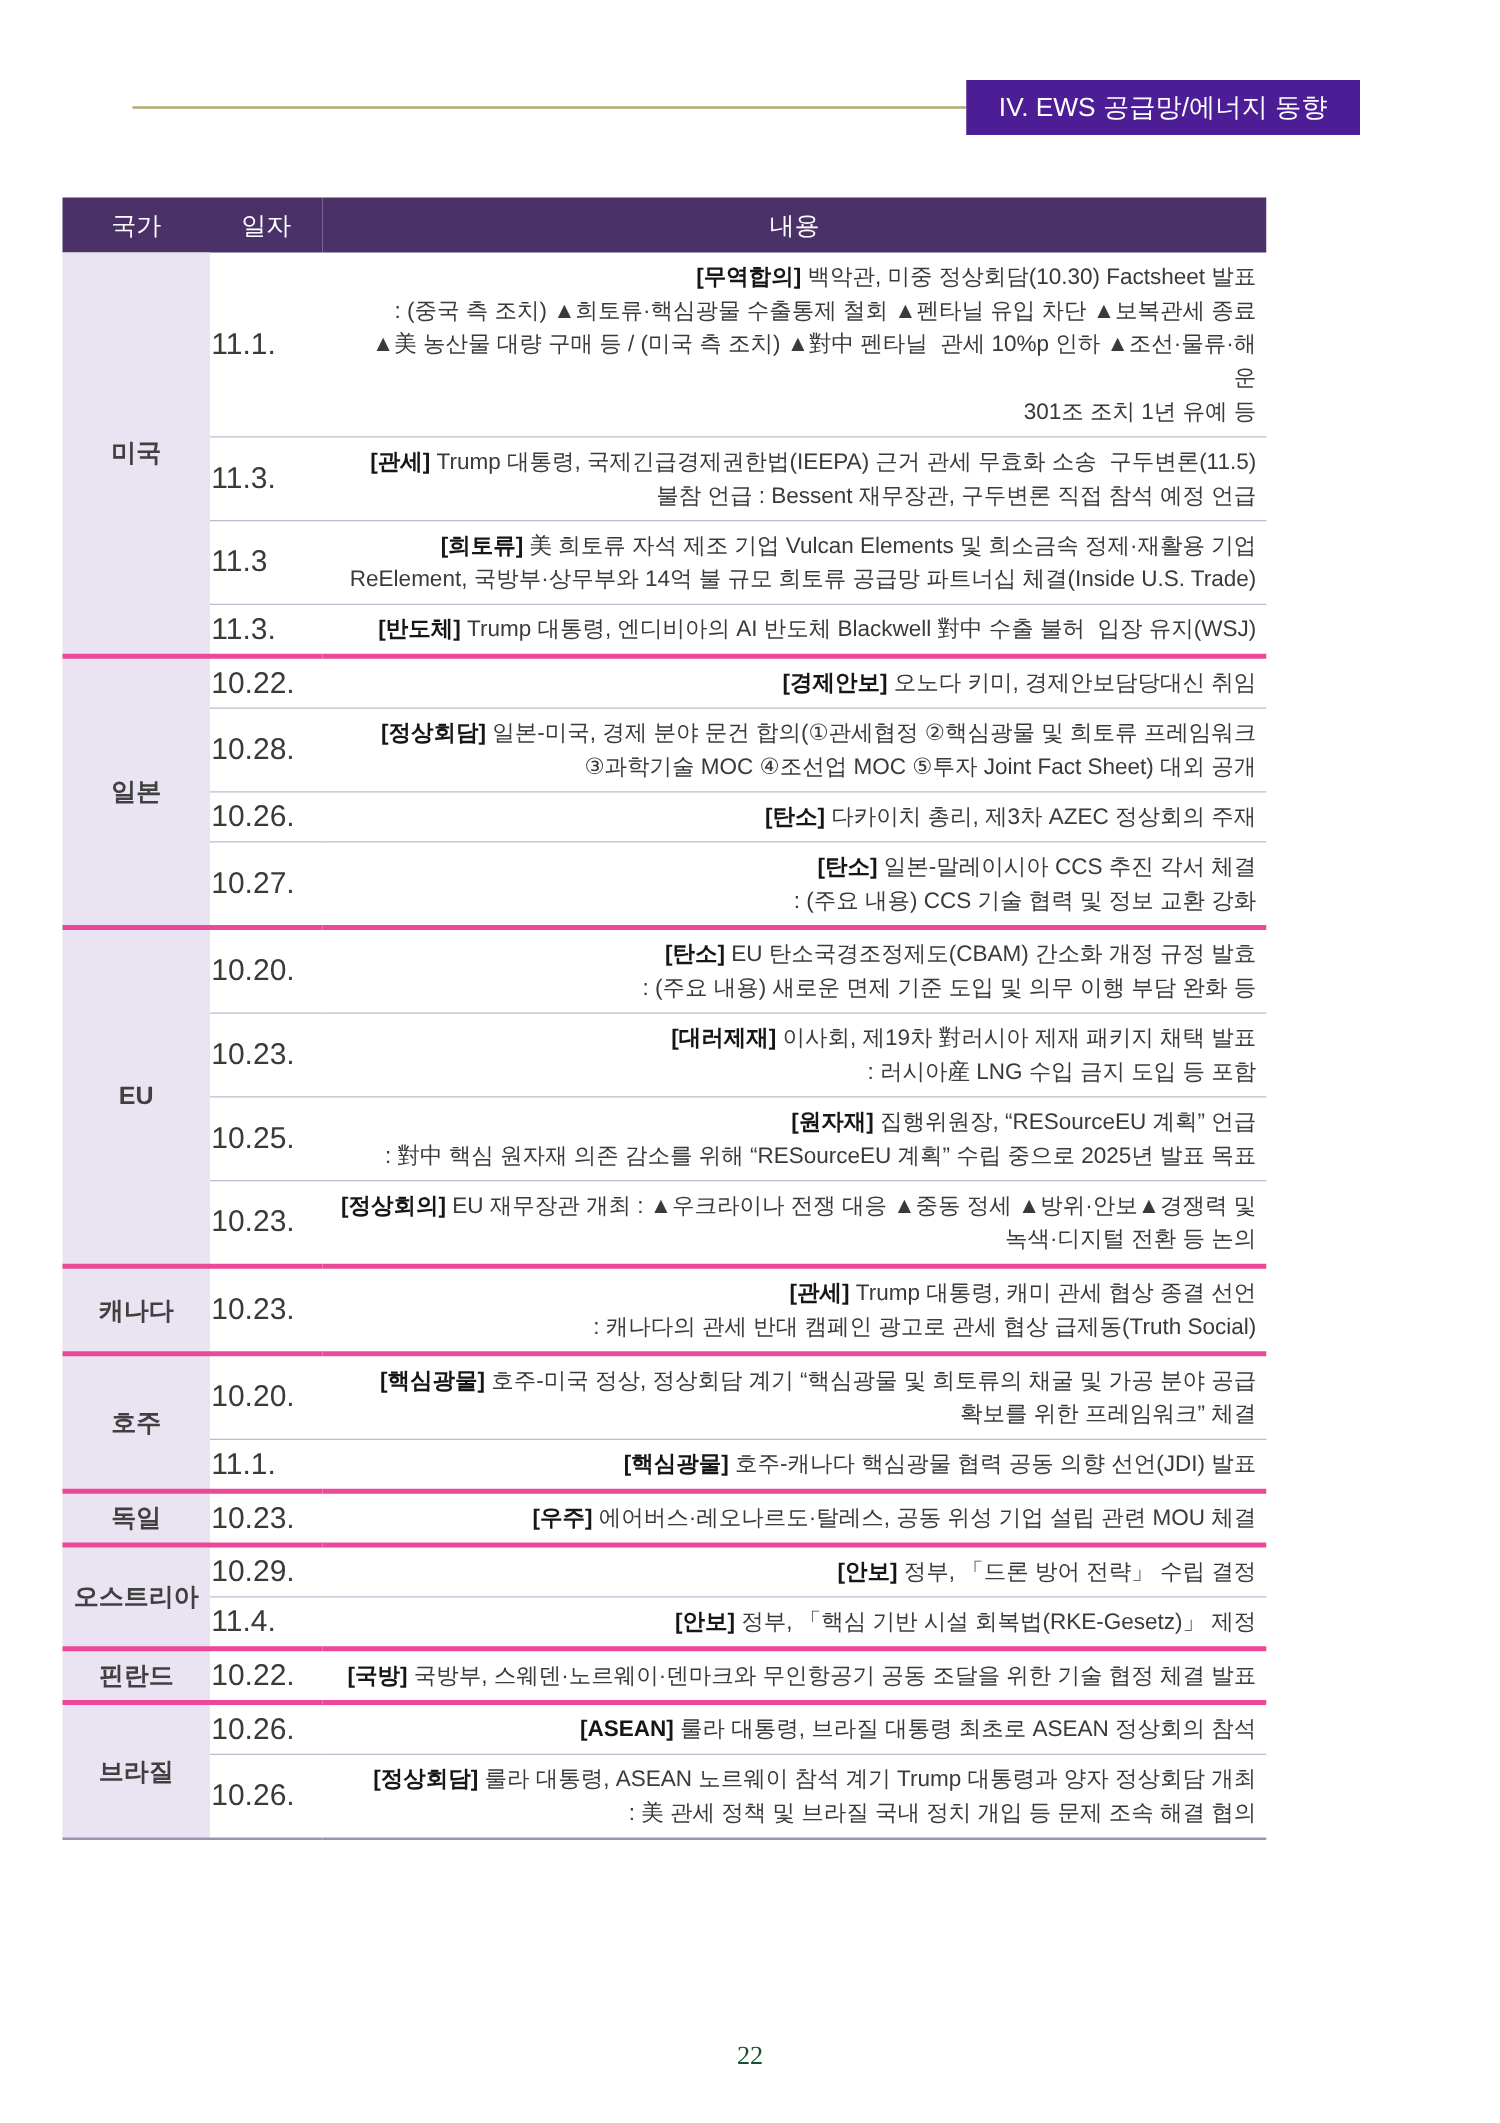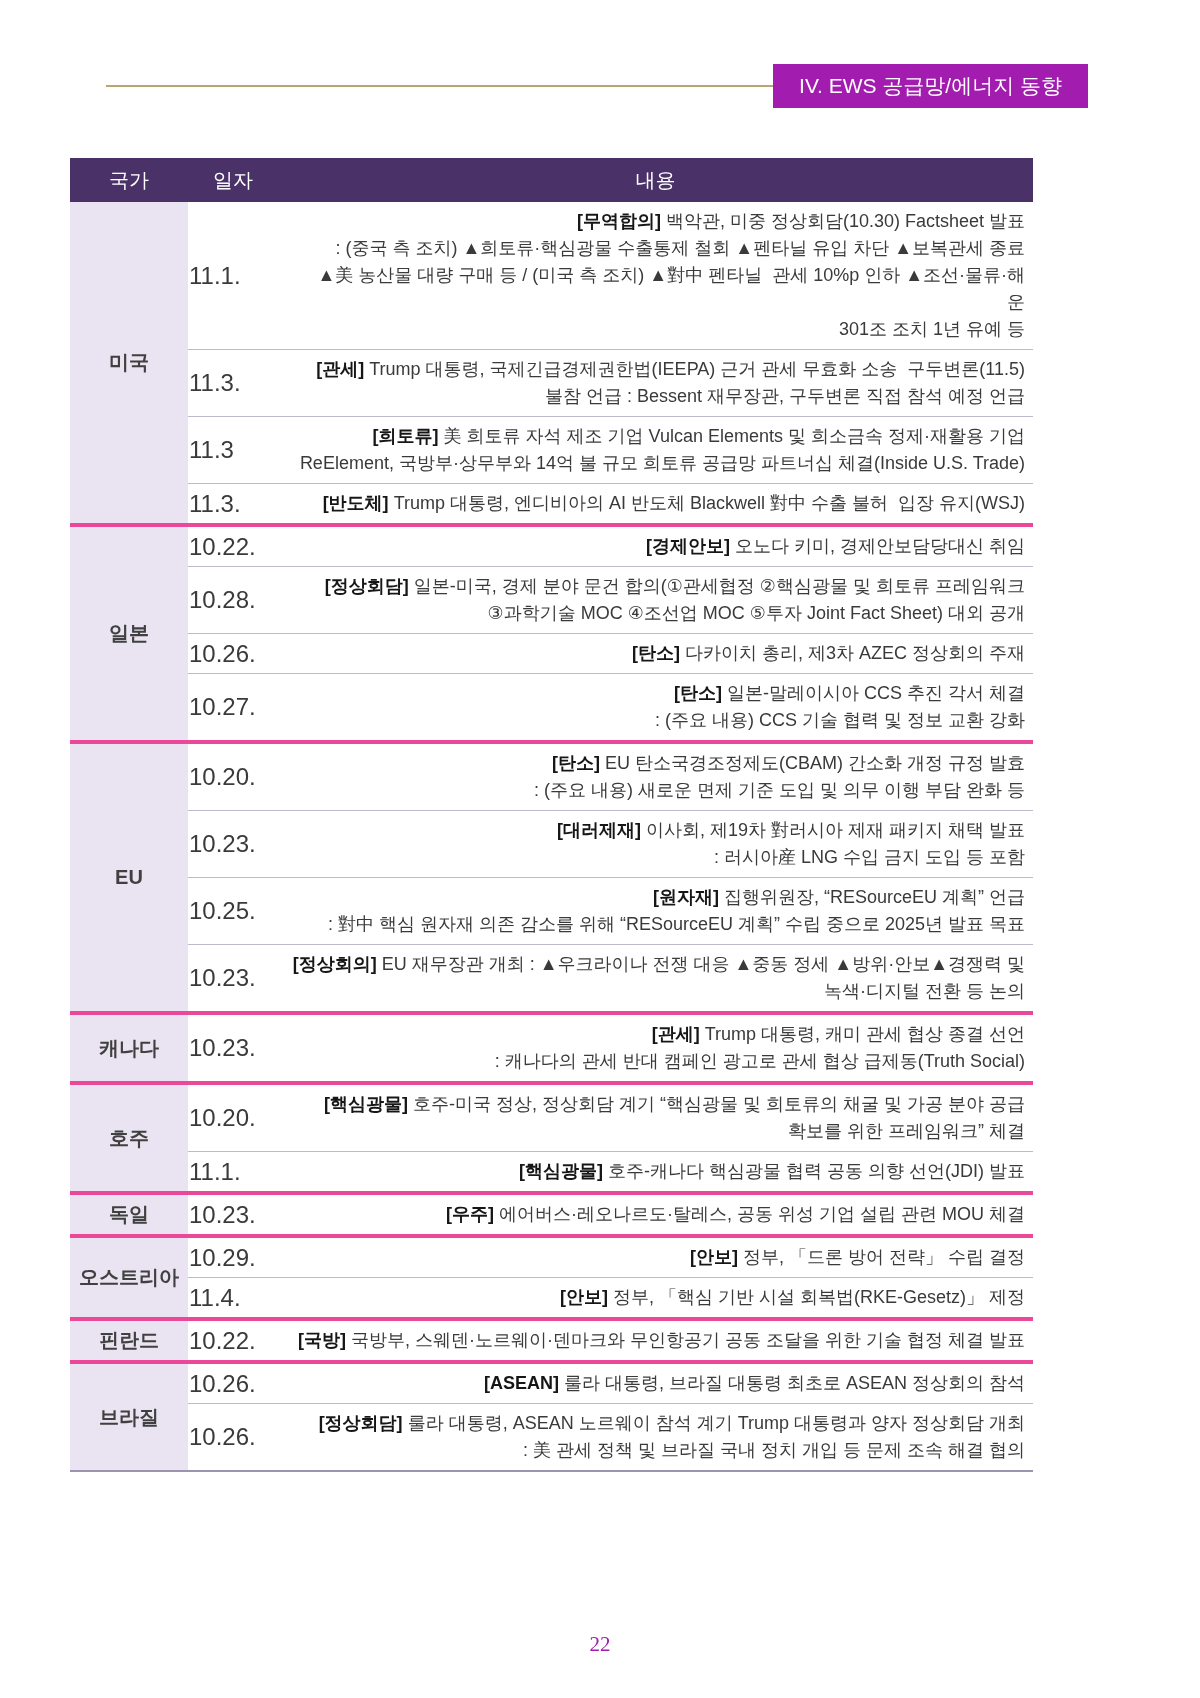--- a/index.html
+++ b/index.html
@@ -6,27 +6,27 @@
   body {
     width:1200px; min-height:1698px; background:#ffffff;
     font-family:"Liberation Sans","DejaVu Sans",sans-serif;
     color:#3a3a3a;
     position:relative;
   }
   
   .top-header { display:flex; align-items:center; padding:64px 112px 0 106px; }
   .gold-rule { flex:1; height:2px; background:#b6a672; }
   .section-badge {
-    background:#a21caf; color:#ffffff; font-size:21px; font-weight:500;
+    background:#4c1d95; color:#ffffff; font-size:21px; font-weight:500;
     padding:8px 26px; white-space:nowrap;
   }
   
   table.report {
     border-collapse:collapse; table-layout:fixed;
-    width:963px; margin:50px 0 0 70px;
+    width:963px; margin:50px 0 0 50px;
     border-bottom:2px solid #9c93ae;
   }
   col.c-country { width:118px; }
   col.c-date { width:90px; }
   thead th {
     background:#4a3168; color:#ffffff; font-size:20px; font-weight:500;
     height:42px; text-align:center; vertical-align:middle;
   }
   td { vertical-align:middle; }
   .cell-country {
@@ -36,21 +36,21 @@
   .cell-date { font-size:24px; color:#3a3a3a; text-align:left; }
   .cell-content {
     font-size:18px; color:#3a3a3a; line-height:1.5;
     padding:6px 8px 6px 14px; white-space:pre-wrap;text-align:right;
   }
   .cell-content strong { color:#161616; font-weight:bold; }
   .row-line { border-top:1px solid #c0b9cd; }
   .group-start { border-top:4px solid #ec4899; }
   
   .page-number {
-    text-align:center; margin-top:160px; font-size:21px; color:#a21caf;
+    text-align:center; margin-top:160px; font-size:21px; color:#14532d;
     font-family:"Liberation Serif","DejaVu Serif",serif;
   }
 </style>
 </head>
 <body>
 
 <div class="top-header">
   <div class="gold-rule"></div>
   <div class="section-badge">IV. EWS 공급망/에너지 동향</div>
 </div>

